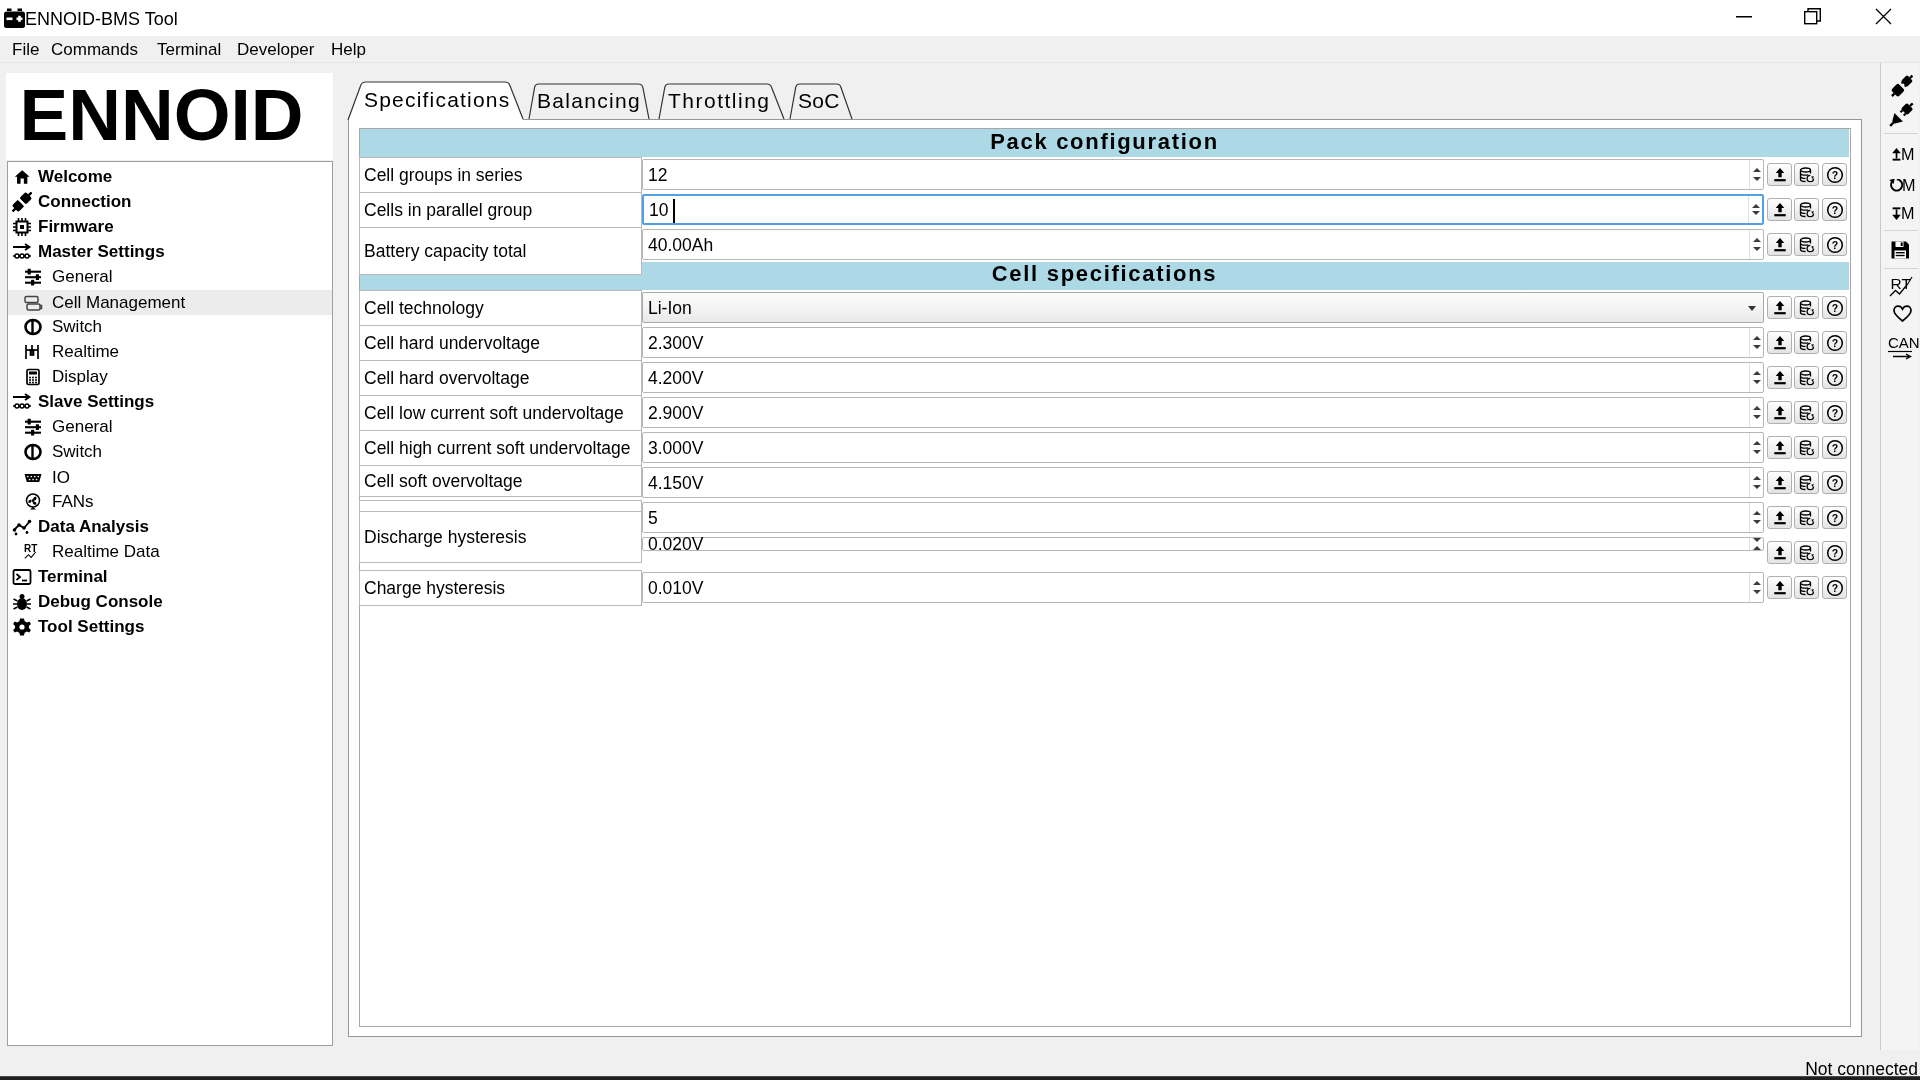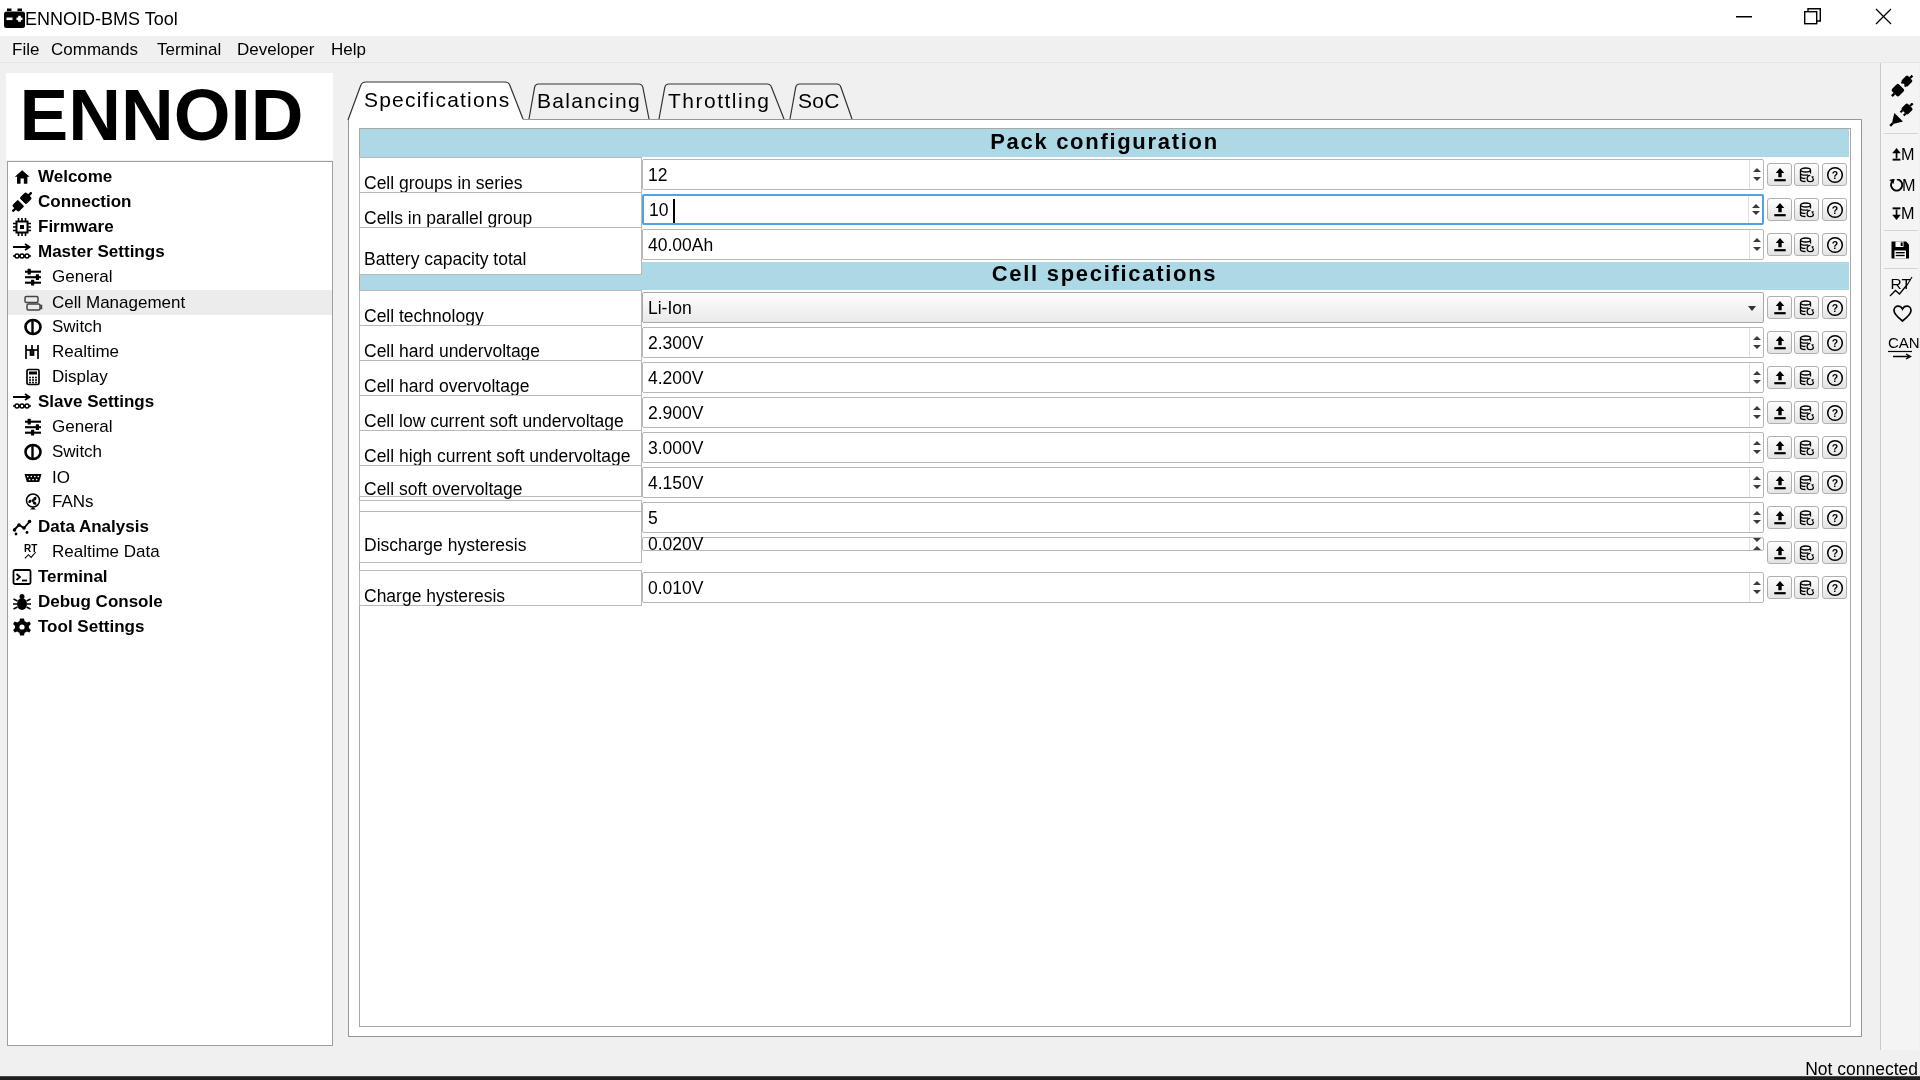--- a/index.html
+++ b/index.html
@@ -24,21 +24,21 @@
 .ti.sub .lbl { left:44px; }
 .ti svg { position:absolute; width:20px; height:20px; }
 .ti.top svg { left:4px; top:3px; }
 .ti.sub svg { left:15px; top:3px; }
 
 
 #page { left:348px; top:119px; width:1514px; height:918px; background:#fff; border:1px solid #979797; }
 #tablearea { left:359px; top:128px; width:1492px; height:899px; background:#fff; border:1px solid #a8a8a8; }
 .bluehdr { position:absolute; left:360px; width:1489px; height:28px; background:#add8e6; text-align:center; font-size:22px; font-weight:700; letter-spacing:1.7px; }
 .cell { position:absolute; left:359px; width:283px; background:#fff; border:1px solid #b9b9b9; font-size:17.5px; }
-.cell span { position:absolute; left:4px; top:50%; transform:translateY(-50%); white-space:nowrap;margin-top:8px; }
+.cell span { position:absolute; left:4px; top:50%; transform:translateY(-50%); white-space:nowrap; }
 .inp { position:absolute; left:642px; width:1122px; height:31px; background:#fff; border:1px solid #b7b7b7; border-radius:2px; font-size:17.5px; }
 .inp span { position:absolute; left:5px; top:50%; transform:translateY(-50%); white-space:nowrap; }
 .inp.focus { border:2px solid #53a0e4; }
 .spin { position:absolute; right:0; top:0; bottom:0; width:14px; border-left:1px solid #e0e0e0; }
 .spin .up, .spin .dn { position:absolute; left:3px; width:0; height:0; border-left:4px solid transparent; border-right:4px solid transparent; }
 .spin .up { top:8px; border-bottom:4.5px solid #3c3c3c; }
 .spin .dn { bottom:8px; border-top:4.5px solid #3c3c3c; }
 .cursor { position:absolute; left:29px; top:3px; width:1.5px; height:24px; background:#000; }
 .inp.combo { background:linear-gradient(#fdfdfd,#f3f3f3 55%,#e9e9e9); border:1px solid #a9a9a9; }
 .carrow { position:absolute; right:7px; top:13px; width:0; height:0; border-left:4.5px solid transparent; border-right:4.5px solid transparent; border-top:5px solid #333; }

